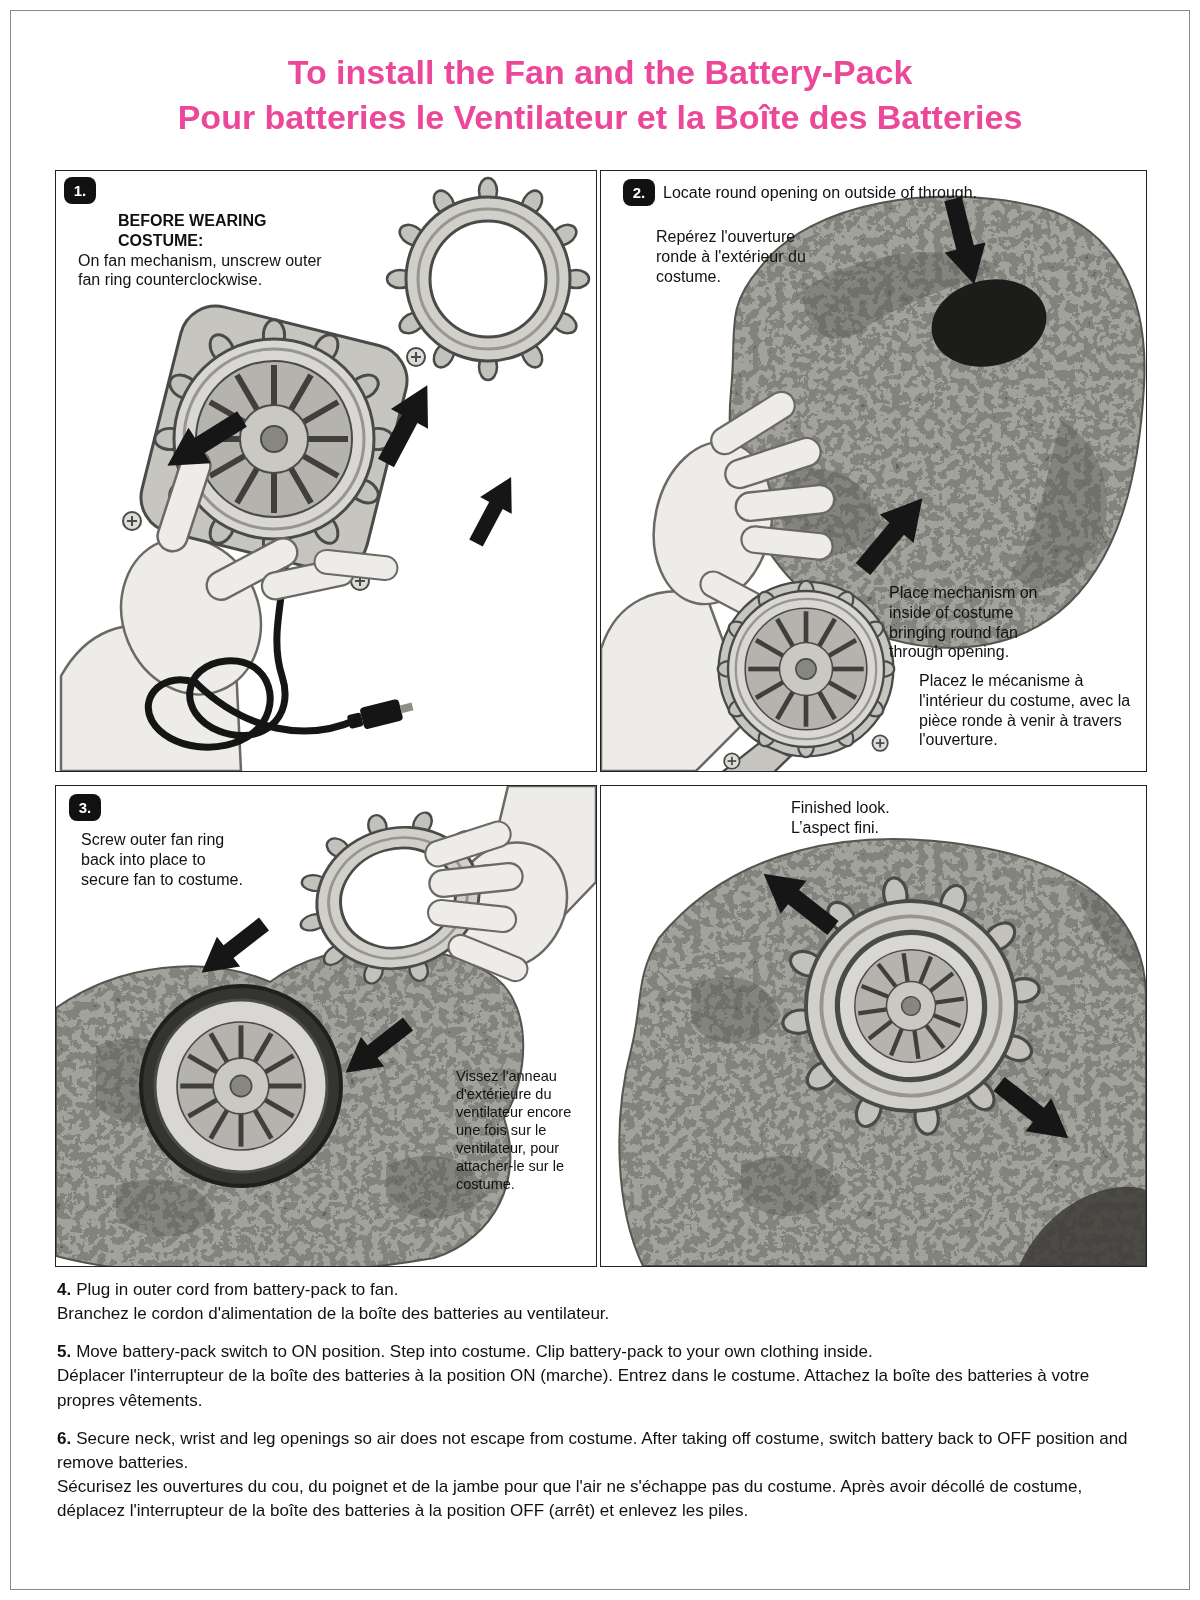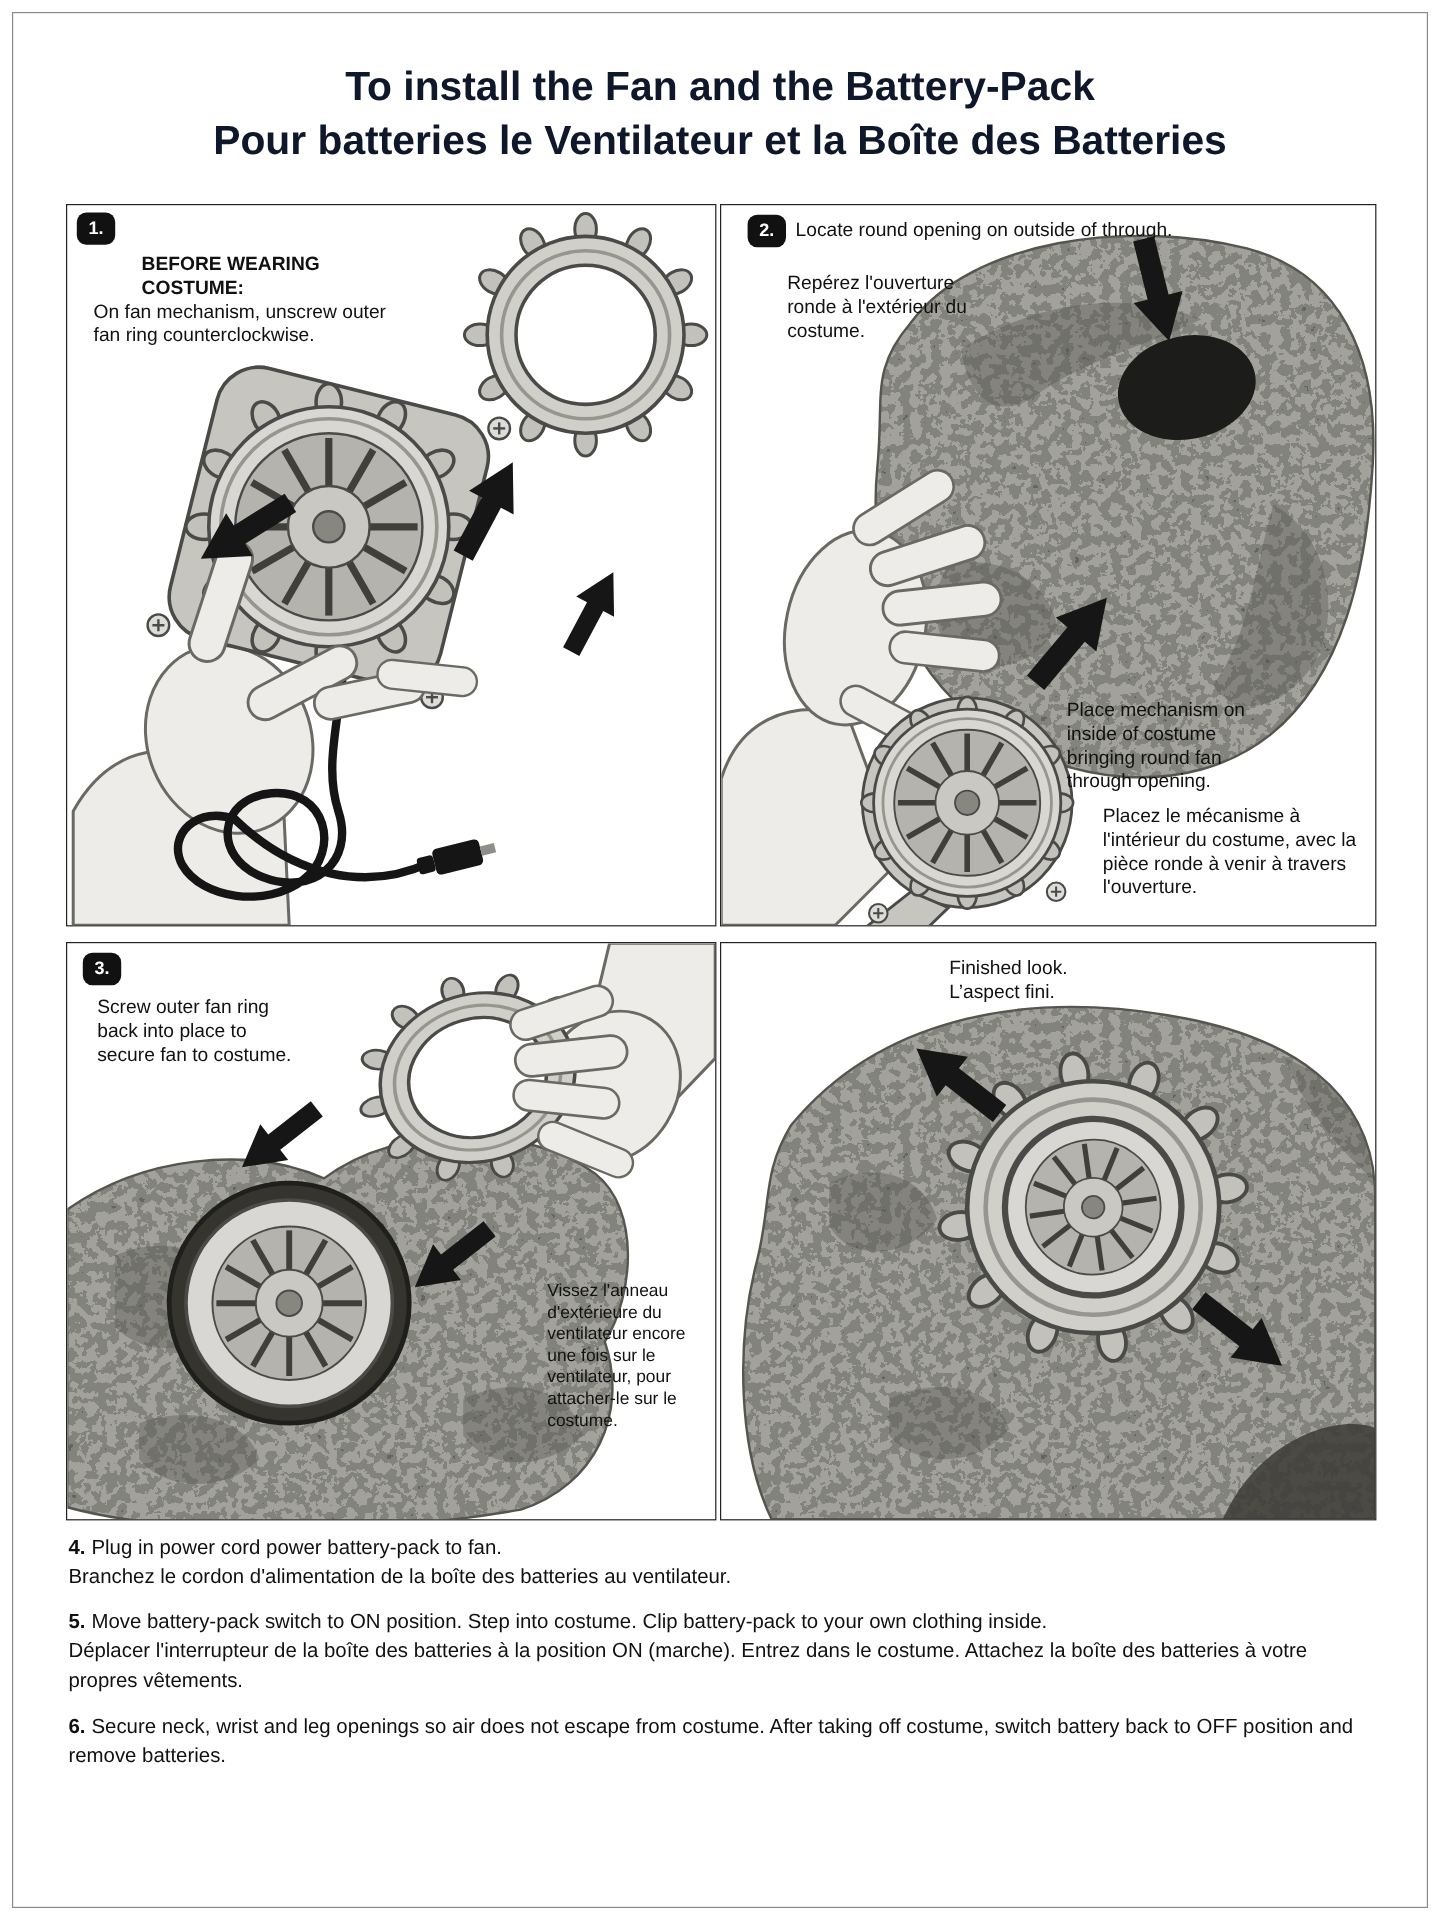--- a/index.html
+++ b/index.html
@@ -1,20 +1,20 @@
 <!DOCTYPE html>
 <html><head>
 <meta charset="utf-8">
 <style>
   html,body { margin:0; padding:0; background:#ffffff; }
   body { font-family:"Liberation Sans","DejaVu Sans",sans-serif; color:#111; }
   .sheet { position:relative; width:1200px; height:1600px; background:#fff; overflow:hidden; }
   .frame { position:absolute; inset:10px; border:1px solid #8a8a8a; pointer-events:none; }
   .title { position:absolute; top:50px; left:0; width:100%; margin:0; text-align:center;
-           font-size:34px; font-weight:bold; line-height:1.32; color:#0f172a; }
+           font-size:34px; font-weight:bold; line-height:1.32; color:#ec4899; }
   .panel { position:absolute; border:1.5px solid #222; background:#fff; overflow:hidden; }
   .p1 { left:55px;  top:170px; width:540px; height:600px; }
   .p2 { left:600px; top:170px; width:545px; height:600px; }
   .p3 { left:55px;  top:785px; width:540px; height:480px; }
   .p4 { left:600px; top:785px; width:545px; height:480px; }
   .illus { position:absolute; left:0; top:0; width:100%; height:100%; }
   .badge { position:absolute; background:#111; color:#fff; font-weight:bold; font-size:15px;
            width:32px; height:27px; border-radius:8px; display:flex; align-items:center;
            justify-content:center; z-index:5; }
   .txt { position:absolute; font-size:16px; line-height:1.24; color:#111; z-index:4; }
@@ -279,24 +279,25 @@
       <use href="#arrow" transform="translate(398,298) rotate(38)"></use>
     </svg>
     <div class="txt center" style="left:190px;top:12px;width:175px">
       <span>Finished look.</span><br>
       <span>L’aspect fini.</span>
     </div>
   </section>
 
   <div class="steps">
     <p class="step">
-      <b>4.</b><span>Plug in power cord power battery-pack to fan.</span><br>
+      <b>4.</b><span>Plug in outer cord from battery-pack to fan.</span><br>
       <span>Branchez le cordon d'alimentation de la boîte des batteries au ventilateur.</span>
     </p>
     <p class="step">
       <b>5.</b><span>Move battery-pack switch to ON position. Step into costume. Clip battery-pack to your own clothing inside.</span><br>
       <span>Déplacer l'interrupteur de la boîte des batteries à la position ON (marche). Entrez dans le costume. Attachez la boîte des batteries à votre propres vêtements.</span>
     </p>
     <p class="step">
       <b>6.</b><span>Secure neck, wrist and leg openings so air does not escape from costume. After taking off costume, switch battery back to OFF position and remove batteries.</span><br>
+      <span>Sécurisez les ouvertures du cou, du poignet et de la jambe pour que l'air ne s'échappe pas du costume. Après avoir décollé de costume, déplacez l'interrupteur de la boîte des batteries à la position OFF (arrêt) et enlevez les piles.</span>
     </p>
   </div>
 </div>
 
 </body></html>

